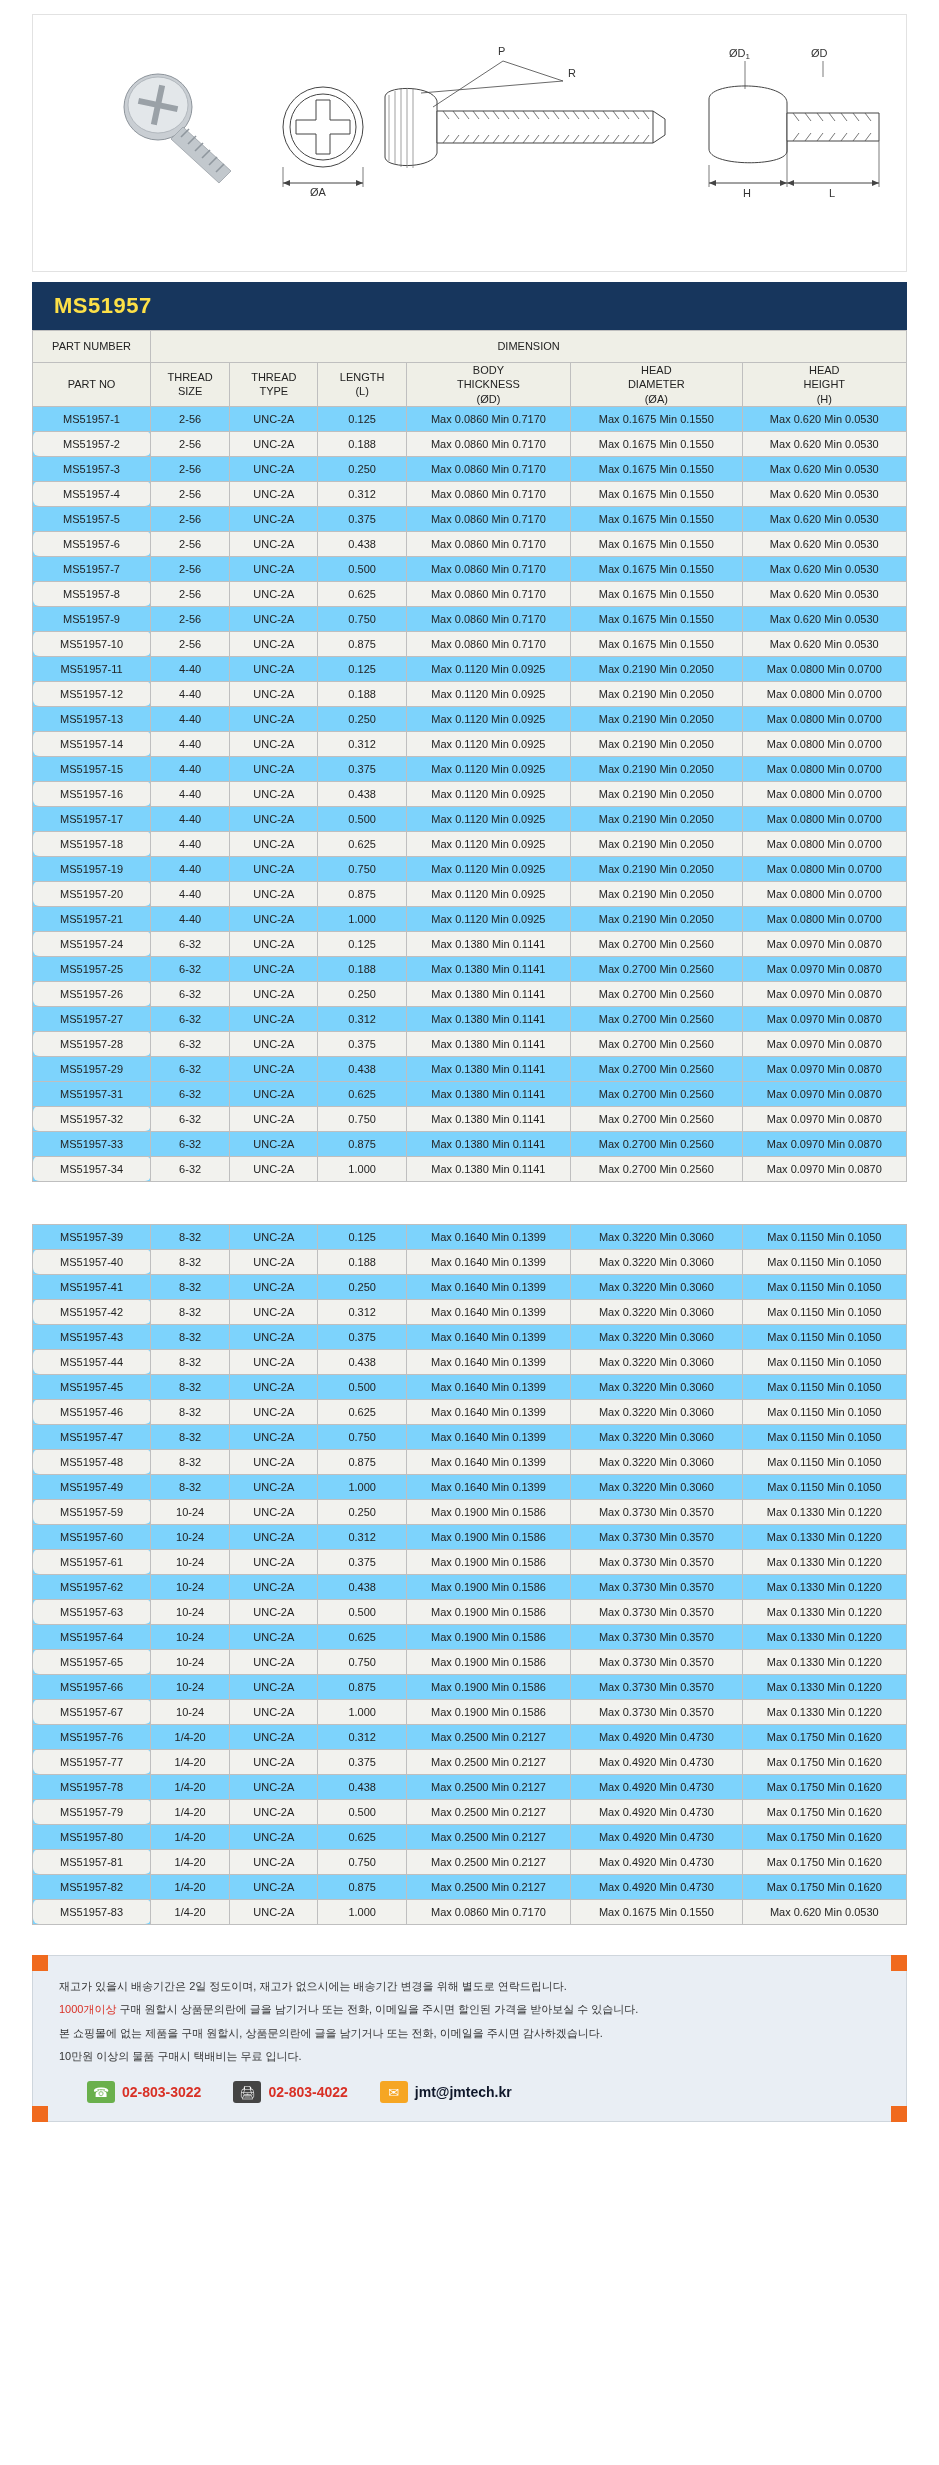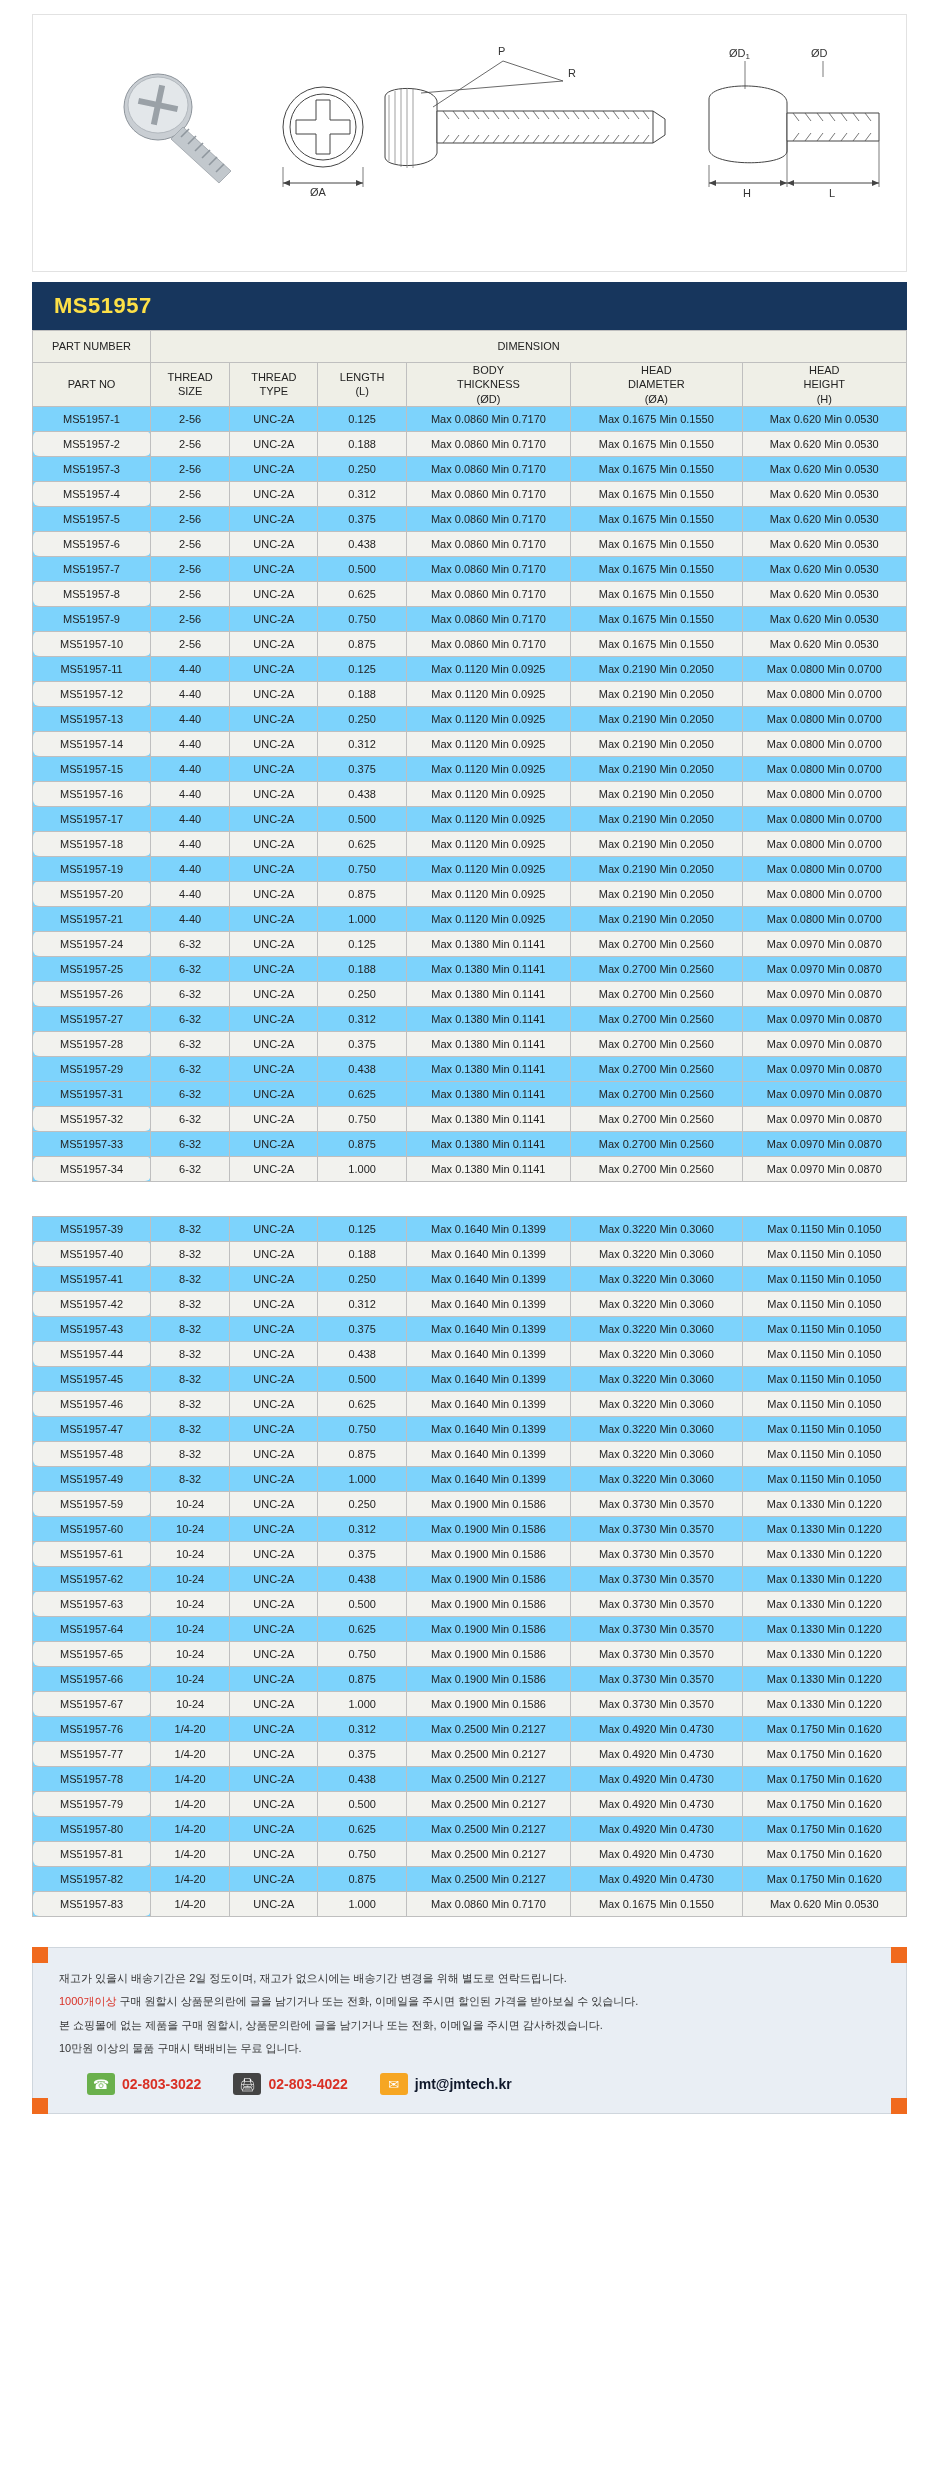--- a/index.html
+++ b/index.html
@@ -28,21 +28,21 @@
   table.spec td,table.spec th{
     border:1px solid #bfbfbf;font-size:11px;text-align:center;
     padding:0;height:24px;color:#222;font-weight:normal;
   }
   table.spec th{background:#efefe7;font-size:11px;font-weight:normal;line-height:1.25;}
   tr.alt td{background:#f2f2ee;}
   .hdr-part{height:32px;}
   .hdr-sub td{height:48px;background:#efefe7;line-height:1.3;}
   .pn{font-size:11px;border-radius:6px;}
 
-  table.spec2{margin-top:0;}
+  table.spec2{margin-top:8px;}
   .gap{height:34px;}
 
   
   .notice{
     width:875px;margin:30px auto 18px;border:1px solid #cfd6dd;
     background:#e9eef4;box-sizing:border-box;padding:22px 26px 18px;
     position:relative;
   }
   .notice .corner{position:absolute;width:16px;height:16px;background:#f06a1e;}
   .notice .c-tl{left:-1px;top:-1px;}

